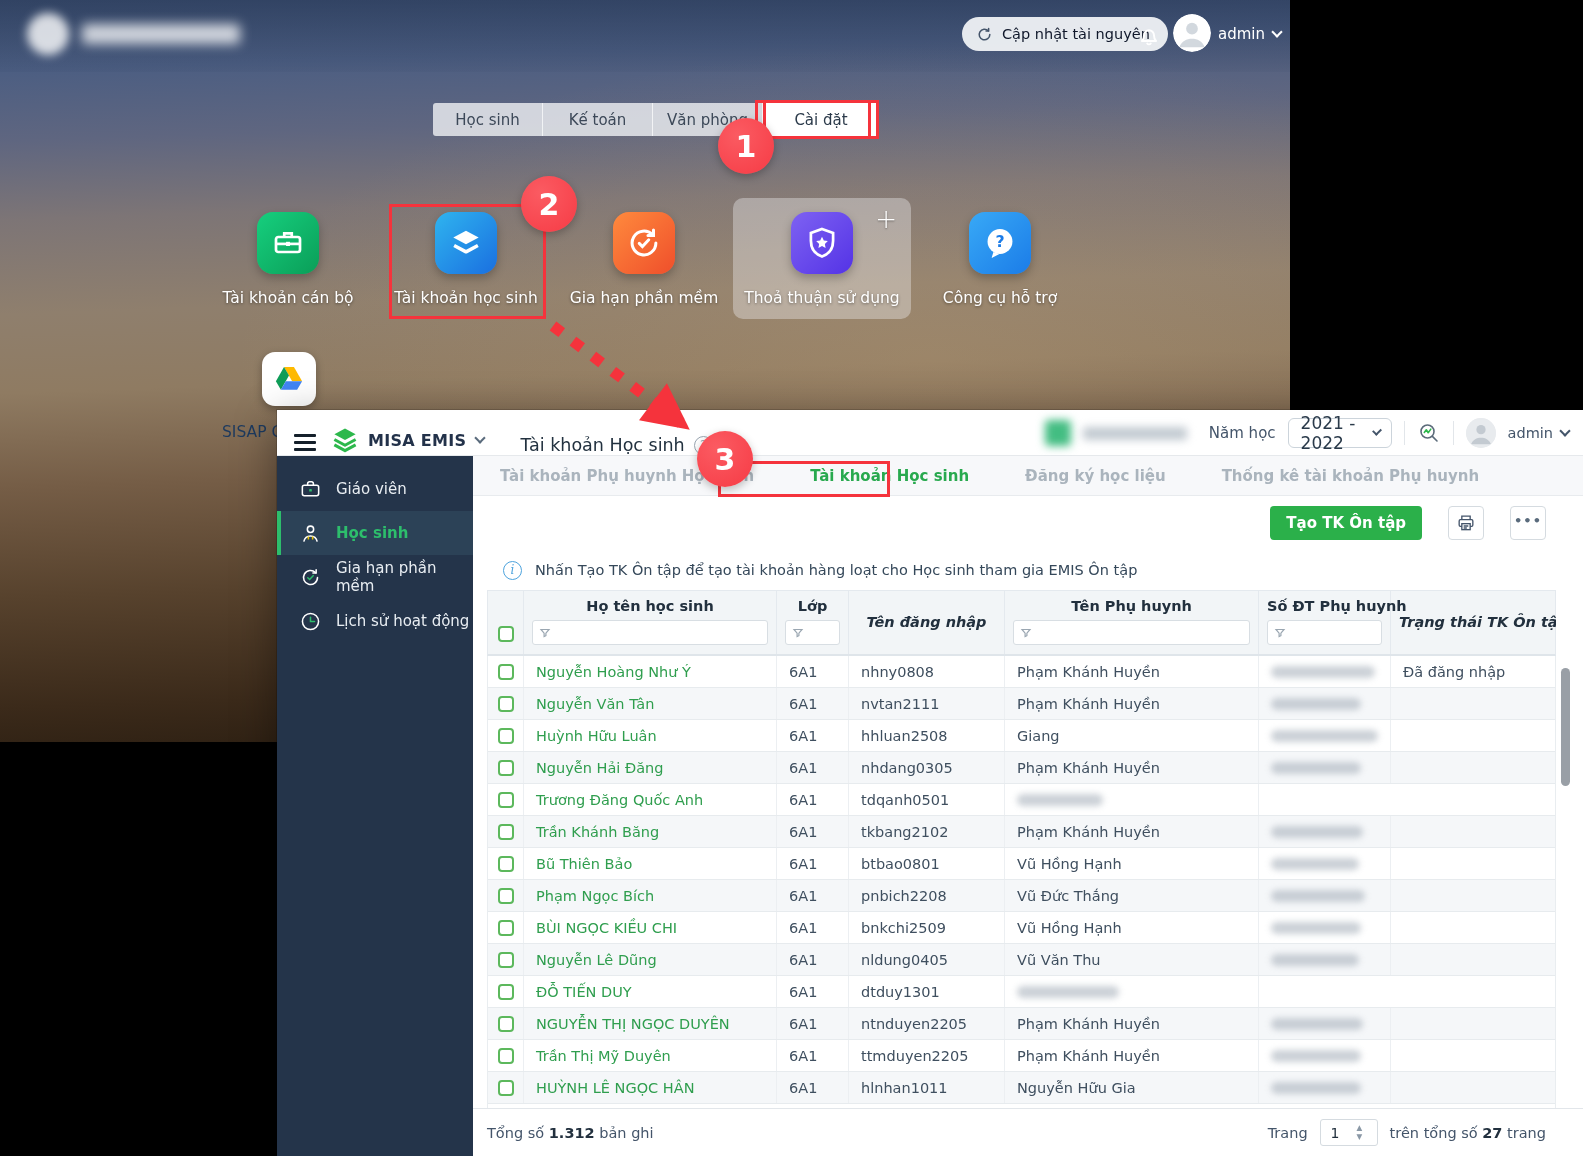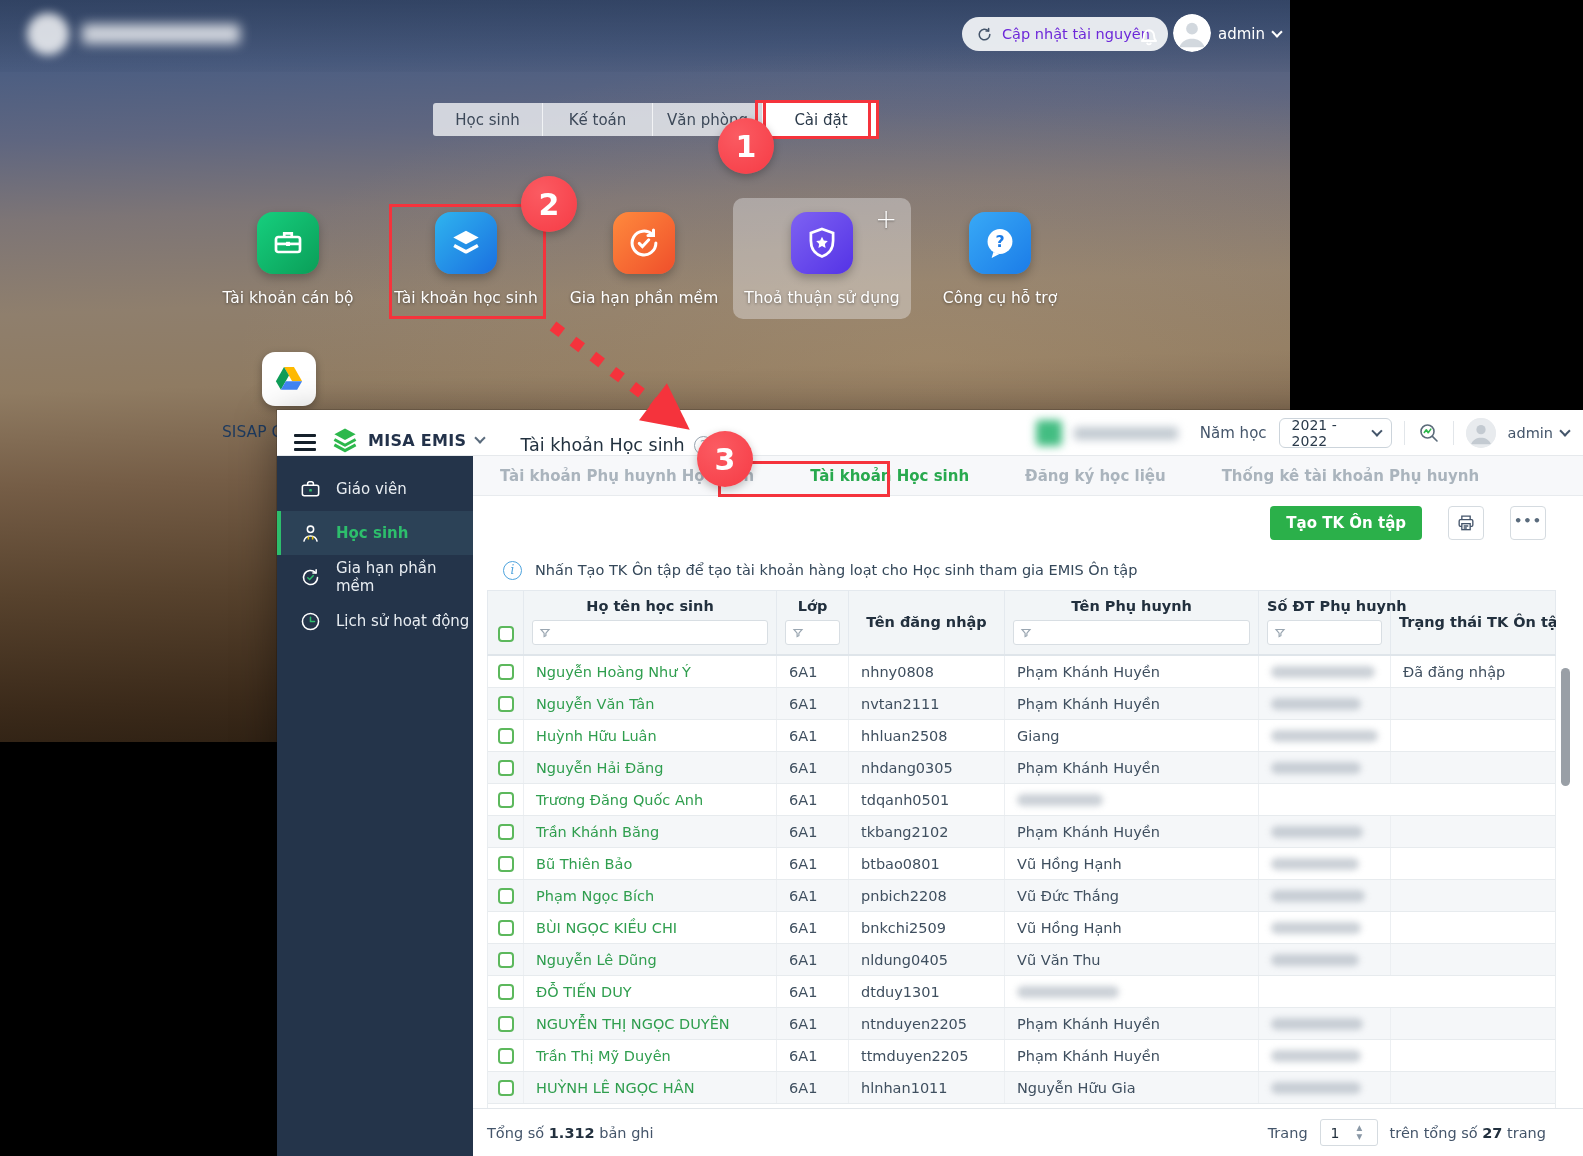--- a/index.html
+++ b/index.html
@@ -13,21 +13,21 @@
       linear-gradient(178deg,#45587b 0%,#4c5e82 9%,#5f6680 18%,#7d7576 28%,#8f7f6d 40%,#8f7b62 50%,#755d46 62%,#57422d 76%,#3b2a1a 90%,#281c10 100%);
   }
   #desktop-navbar { position:absolute; left:0; top:0; width:100%; height:72px;
     background:linear-gradient(180deg, rgba(22,38,66,.42), rgba(22,38,66,.05)); display:flex; align-items:center; }
   .blur-logo { position:absolute; left:27px; top:13px; width:42px; height:42px; border-radius:50%;
     background:rgba(255,255,255,.8); filter:blur(5px); }
   .blur-title { position:absolute; left:82px; top:24px; width:158px; height:20px; border-radius:4px;
     background:rgba(255,255,255,.75); filter:blur(6px); }
   #update-pill { position:absolute; left:962px; top:17px; height:34px; padding:0 18px 0 14px;
     background:rgba(243,245,247,.93); border-radius:17px; display:flex; align-items:center; gap:9px;
-    color:#6d28d9; font-size:14.5px; }
+    color:#0f172a; font-size:14.5px; }
   #navbar-bell { position:absolute; left:1136px; top:22px; width:26px; height:26px; }
   #navbar-avatar { position:absolute; left:1173px; top:14px; width:38px; height:38px; border-radius:50%; overflow:hidden; }
   #navbar-user { position:absolute; left:1218px; top:25px; color:#fff; font-size:15px; display:flex; align-items:center; gap:8px; }
   .chev { width:8px; height:8px; border-right:2px solid currentColor; border-bottom:2px solid currentColor;
     transform:rotate(45deg); display:inline-block; margin-top:-4px; }
 
   
   #desktop-tabs { position:absolute; left:433px; top:103px; display:flex; height:33px; }
   .dtab { width:110px; display:flex; align-items:center; justify-content:center; font-size:15px;
     color:#3c4858; background:rgba(226,229,233,.88); border-right:1px solid rgba(255,255,255,.7); }
@@ -75,22 +75,22 @@
   #brand { display:flex; align-items:center; gap:8px; margin-left:14px; }
   #brand-name { font-size:16px; font-weight:700; color:#23324a; letter-spacing:.3px; }
   #brand .chev { color:#5a6b7c; margin-left:2px; }
   #win-title { margin-left:36px; font-size:17.5px; color:#22313f; display:flex; align-items:center; gap:9px; }
   .help-circ { width:19px; height:19px; border:1.5px solid #9aa6b1; color:#9aa6b1; border-radius:50%;
     font-size:12px; display:flex; align-items:center; justify-content:center; }
   #win-header-right { position:absolute; right:14px; top:0; height:46px; display:flex; align-items:center; gap:12px; }
   .blur-sch-logo { width:26px; height:26px; border-radius:4px; background:#43bd82; filter:blur(4px); }
   .blur-sch-name { width:104px; height:13px; border-radius:3px; background:#c2cad1; filter:blur(4px); }
   #year-label { font-size:15px; color:#44556a; margin-left:10px; }
-  #year-select { width:113px; height:30px; border:1px solid #ccd4db; border-radius:6px; display:flex;
-    align-items:center; justify-content:space-between; padding:0 10px 0 12px; font-size:14px; color:#2a3a4a; }
+  #year-select { width:104px; height:30px; border:1px solid #ccd4db; border-radius:6px; display:flex;
+    align-items:center; justify-content:space-between; padding:0 10px 0 12px; font-size:17px; color:#2a3a4a; }
   #year-select .chev { color:#44556a; }
   .vdiv { width:1px; height:24px; background:#e2e6ea; }
   #win-user { display:flex; align-items:center; gap:8px; font-size:14.5px; color:#44556a; }
   #win-avatar { width:30px; height:30px; border-radius:50%; overflow:hidden; background:#e8ebee; }
 
   #win-body { flex:1; display:flex; overflow:hidden; }
 
   
   #sidebar { width:196px; flex:0 0 196px; background:#24344a; padding-top:11px; }
   .side-item { height:44px; display:flex; align-items:center; gap:14px; padding-left:18px; cursor:pointer;
@@ -118,21 +118,21 @@
     font-size:12px; font-style:italic; font-family:"DejaVu Serif",serif; display:flex; align-items:center; justify-content:center; flex:0 0 19px; }
   #info-text { font-size:14.5px; color:#35485a; }
 
   
   #table { margin-left:14px; width:1069px; display:flex; flex-direction:column; flex:1; overflow:hidden; }
   .tgrid { display:grid; grid-template-columns:36px 253px 72px 156px 254px 132px 1fr; }
   #thead { background:#f2f5f7; border:1px solid #e4e9ee; border-bottom:2px solid #dfe5ea; flex:0 0 66px; }
   .th { border-right:1px solid #e4e9ee; display:flex; flex-direction:column; justify-content:center; padding:6px 8px 8px; }
   .th:last-child { border-right:none; }
   .th-label { font-size:14.5px; font-weight:600; color:#22303e; text-align:center; margin-bottom:6px; white-space:nowrap; }
-  .th.center .th-label { margin-bottom:0; }
+  .th.center .th-label { margin-bottom:0;font-style:italic; }
   .th.center { align-items:center; }
   .filter-wrap { position:relative; height:25px; }
   .filter-wrap input { width:100%; height:25px; border:1px solid #d8dee3; border-radius:3px; background:#fff;
     padding-left:24px; font-size:13px; font-family:inherit; }
   .filter-wrap svg { position:absolute; left:7px; top:6.5px; width:12px; height:12px; }
   .chk { width:16px; height:16px; border:2px solid #5cb85c; border-radius:4px; background:#fff; margin:0 auto; }
   #thead .th.chkcol { justify-content:flex-end; padding-bottom:12px; border-right:1px solid #e4e9ee; }
 
   #tbody { flex:1; overflow:hidden; border-left:1px solid #e9edf0; border-right:1px solid #e9edf0; }
   .trow { height:32px; border-bottom:1px solid #e7ebee; }

